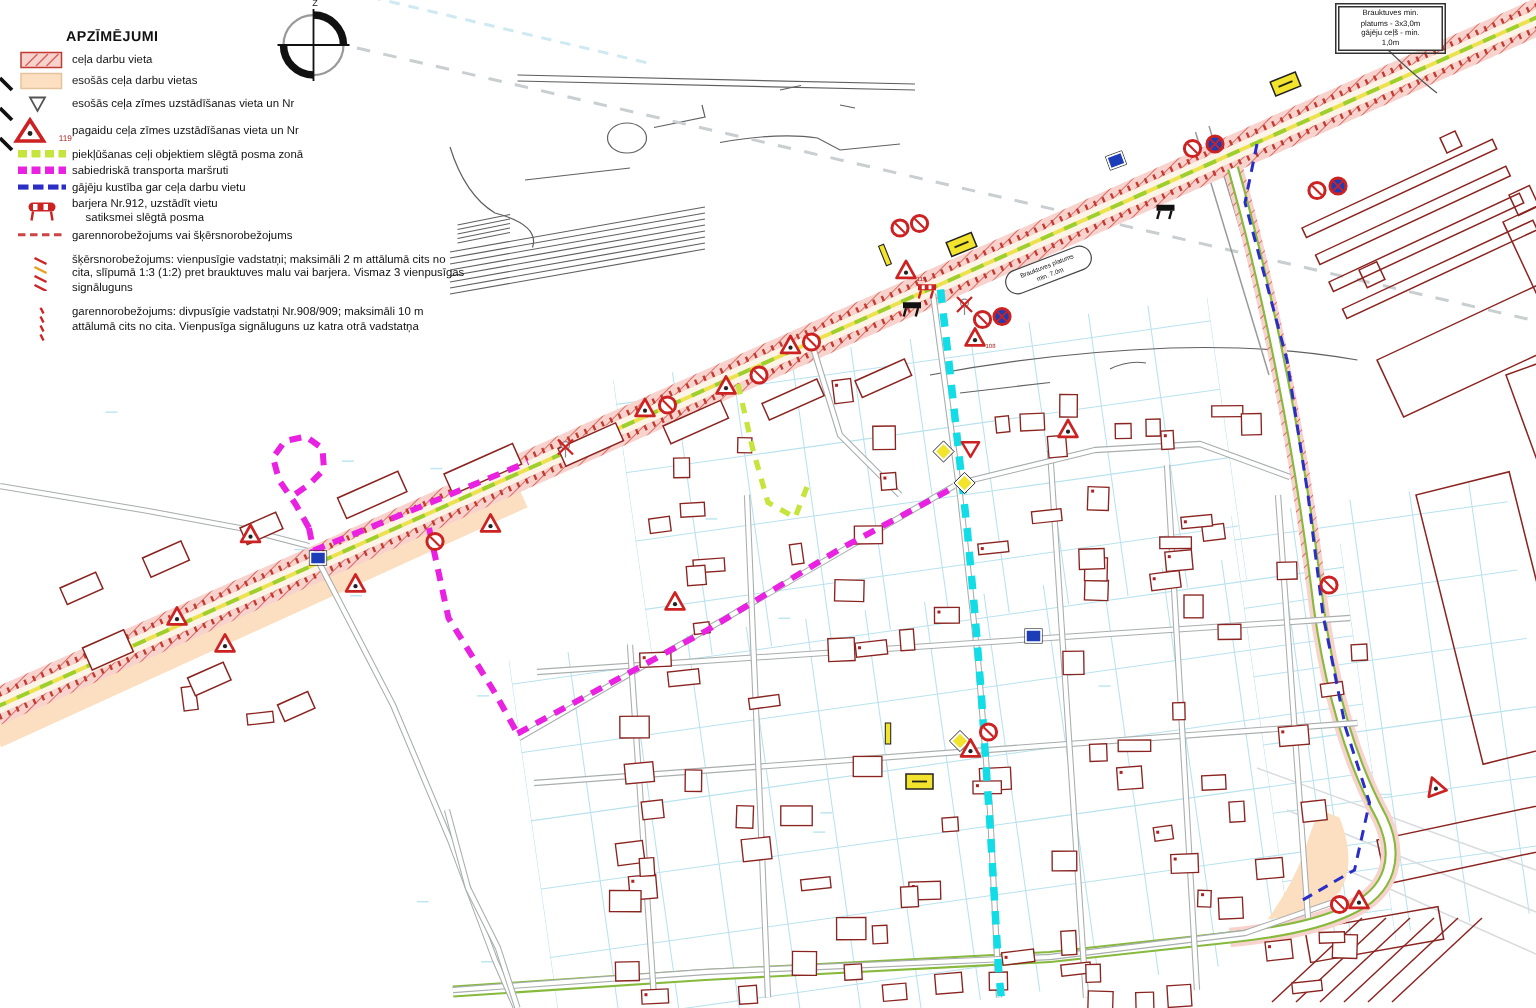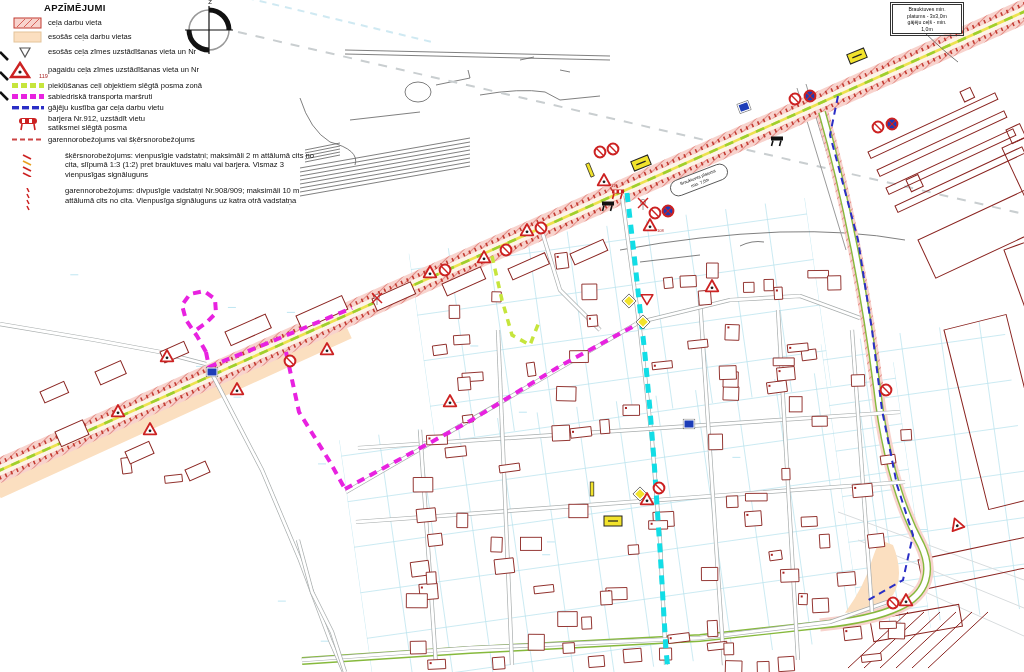--- a/index.html
+++ b/index.html
@@ -1,25 +1,25 @@
 <!DOCTYPE html>
 <html><head>
 <meta charset="utf-8">
 <style>
   html,body{margin:0;padding:0;background:#ffffff;}
   body{width:1024px;height:672px;position:relative;overflow:hidden;
        font-family:"Liberation Sans","DejaVu Sans",sans-serif;}
   #map-svg{position:absolute;left:0;top:0;}
-  .legend{position:absolute;left:8px;top:0;width:318px;z-index:5;}
+  .legend{position:absolute;left:8px;top:17px;width:318px;z-index:5;}
   .legend-title{font-size:9.5px;font-weight:bold;margin:2px 0 4px 36px;letter-spacing:.3px;color:#111;}
-  .li{display:flex;align-items:center;margin:2px 0;}
+  .li{display:flex;align-items:center;margin:2px 0;text-align:center;}
   .li .ic{width:40px;flex:0 0 40px;display:flex;justify-content:center;align-items:center;}
   .li .lb{font-size:7.6px;color:#111;line-height:1.2;}
   .li .num{font-size:5.5px;color:#a22;margin-left:1px;align-self:flex-end;}
-  .note{display:flex;margin:7px 0 0 0;gap:17px;}
+  .note{display:flex;margin:7px 0 0 0;}
   .note .ic{width:40px;flex:0 0 40px;display:flex;justify-content:center;align-items:flex-start;padding-top:2px;}
   .note .lb{font-size:7.6px;color:#111;line-height:1.25;width:262px;}
   .notebox{position:absolute;left:892px;top:4px;width:66px;z-index:5;
            border:1px solid #333;outline:1px solid #333;outline-offset:1px;background:#fff;
            font-size:5.2px;line-height:1.25;text-align:center;color:#111;padding:1px 1px;}
 </style>
 </head>
 <body>
 
 <svg id="map-svg" width="1024" height="672" viewBox="0 0 1024 672">

